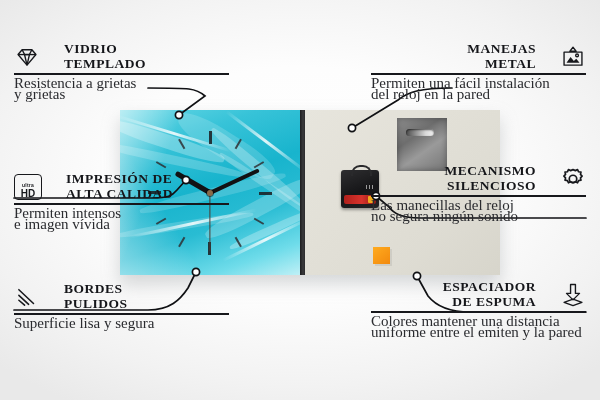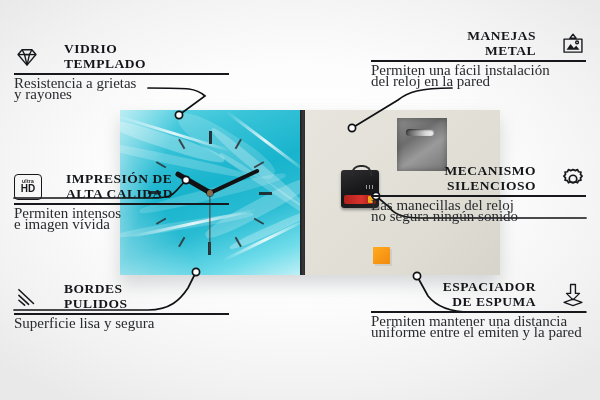--- a/index.html
+++ b/index.html
@@ -84,31 +84,31 @@
   .feat .desc{
     font-size:15px;line-height:11.6px;color:#2a2b2f;padding-top:3px;
     font-family:"Liberation Serif",serif;
   }
   .feat.right .desc{text-align:left;}
   .ico{width:26px;height:26px;flex:0 0 26px;display:block;}
   .ico svg{display:block;width:26px;height:26px;}
 
   .hdbadge{
     width:26px;height:24px;border:1.6px solid #17181c;border-radius:4px;
-    display:flex;flex-direction:column;align-items:center;justify-content:center;
+    display:flex;flex-direction:column;align-items:center;justify-content:flex-end;
     flex:0 0 26px;line-height:1;
   }
   .hdbadge .u{font-size:5px;font-weight:700;letter-spacing:.2px;color:#17181c;font-family:"Liberation Sans",sans-serif;}
   .hdbadge .h{font-size:10px;font-weight:700;color:#17181c;font-family:"Liberation Sans",sans-serif;margin-top:.5px;}
 
   
   #f-glass{left:14px;top:42px;}
   #f-print{left:14px;top:172px;}
   #f-edge{left:14px;top:282px;}
-  #f-hang{right:14px;top:29px;width:215px;}
+  #f-hang{right:14px;top:42px;width:215px;}
   #f-mech{right:14px;top:164px;width:215px;}
   #f-foam{right:14px;top:280px;width:215px;}
 
   .lines{position:absolute;inset:0;pointer-events:none;}
 </style>
 </head>
 <body>
 
 <div class="stage">
 
@@ -218,21 +218,21 @@
               <path d="M13 13 H19"></path>
         </g>
           </svg>
       </span>
       <span class="title">
         <span>VIDRIO</span><br><span>TEMPLADO</span>
       </span>
     </div>
     <div class="rule"></div>
     <div class="desc">
-      <span>Resistencia a grietas</span><br><span>y rayones</span>
+      <span>Resistencia a grietas</span><br><span>y grietas</span>
     </div>
   </div>
 
   <div class="feat left" id="f-print">
     <div class="head">
       <span class="hdbadge">
         <span class="u">ultra</span>
         <span class="h">HD</span>
       </span>
       <span class="title">
@@ -317,17 +317,17 @@
         <svg viewBox="0 0 32 32">
             <g fill="none" stroke="#17181c" stroke-width="1.7" stroke-linejoin="round">
           <path d="M13 3 H19 V14 H24 L16 22 L8 14 H13 Z"></path>
           <path d="M16 21 L27 25 L16 29 L5 25 Z"></path>
         </g>
           </svg>
       </span>
     </div>
     <div class="rule"></div>
     <div class="desc">
-      <span>Permiten mantener una distancia</span><br><span>uniforme entre el emiten y la pared</span>
+      <span>Colores mantener una distancia</span><br><span>uniforme entre el emiten y la pared</span>
     </div>
   </div>
 
 </div>
 
 </body></html>

